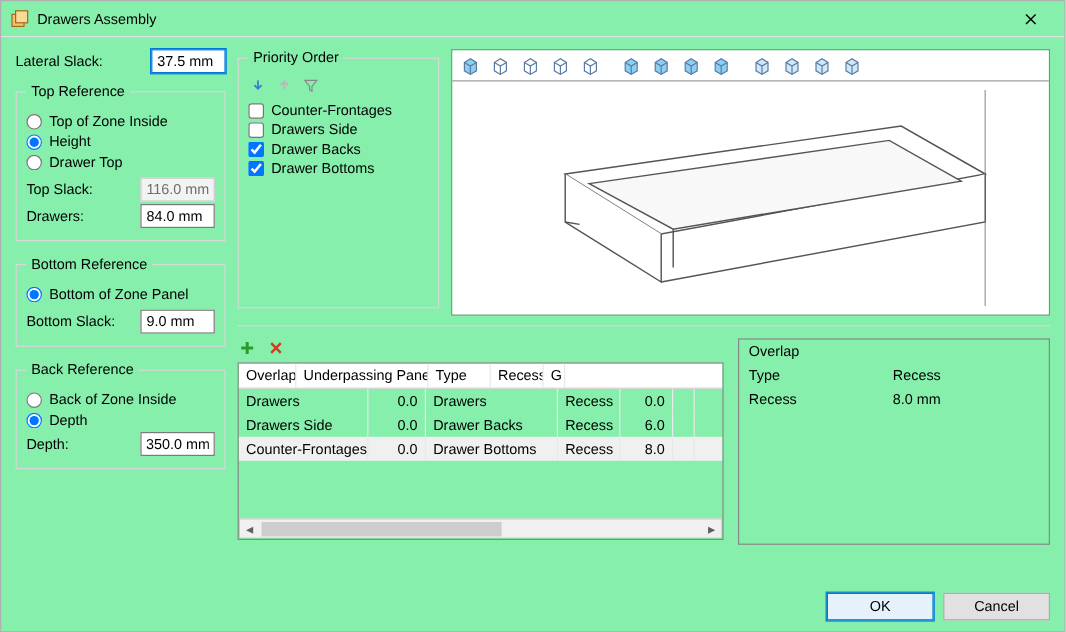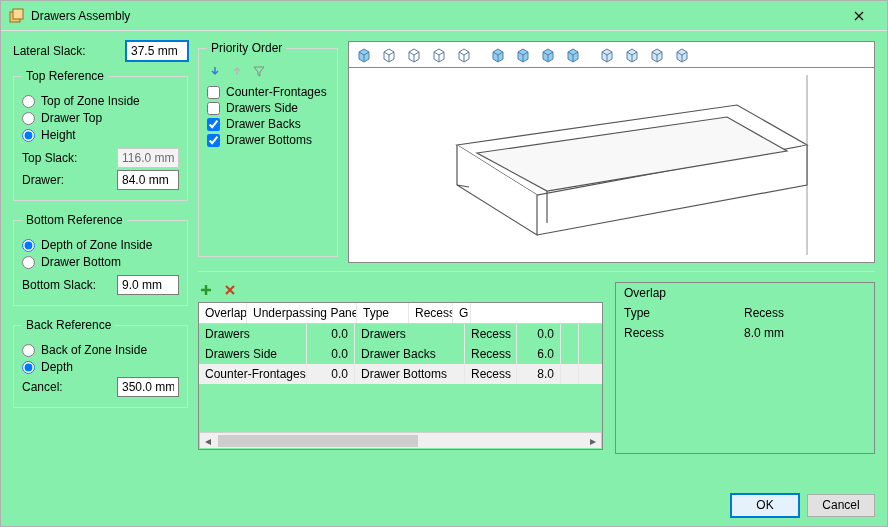--- a/index.html
+++ b/index.html
@@ -15,21 +15,21 @@
   .row label { flex: 1; }
   input[type=text] { width: 62px; height: 20px; border: 1px solid #7a7a7a; padding: 1px 4px; text-align: left; font-size: 12px; }
   input[type=text].active { border: 1px solid #0078d7; outline: 1px solid #0078d7; }
   input[type=text]:disabled { background: #f3f3f3; color: #6d6d6d; border-color: #cccccc; }
   fieldset { border: 1px solid #d8d8d8; padding: 8px 8px 8px 8px; margin: 0 0 6px 0; }
   legend { padding: 0 4px; color: #000; font-size: 12px; }
   .radio-row { display: flex; align-items: center; gap: 6px; margin: 3px 0; }
   .radio-row input { margin: 0; }
   .right-col { flex: 1; display: flex; flex-direction: column; gap: 8px; }
   .top-row { display: flex; gap: 10px; height: 222px; }
-  .priority { width: 140px; }
+  .priority { width: 168px; }
   .toolbar-btns { display: flex; gap: 6px; margin-bottom: 6px; align-items: center; }
   .tbtn { width: 16px; height: 16px; display:flex; align-items:center; justify-content:center; }
   .priority-list { border: 0; }
   .prio-item { display: flex; align-items: center; gap: 6px; margin: 2px 0; }
   .prio-item input { margin:0; }
   .preview { flex: 1; border: 1px solid #888; display: flex; flex-direction: column; }
   .preview-toolbar { height: 26px; border-bottom: 1px solid #888; display: flex; align-items: center; gap: 3px; padding: 0 4px; background: #fff; }
   .cube-icon { width: 22px; height: 22px; display:flex; align-items:center; justify-content:center; }
   .cube-gap { width: 6px; }
   .preview-canvas { flex: 1; background: #fff; display:flex; align-items:center; justify-content:center; }
@@ -48,21 +48,21 @@
   .col-re { width: 44px; text-align: right; }
   .col-g  { width: 18px; }
   .hscroll { position: absolute; left:1px; right:1px; bottom:1px; height: 16px; border-top: 1px solid #d0d0d0; background: #f0f0f0; display:flex; align-items:center; }
   .hscroll .arrow { width:16px; height:14px; display:flex; align-items:center; justify-content:center; color:#606060; }
   .hscroll .thumb { width: 200px; height: 12px; background: #cdcdcd; margin-left: 2px; }
   .detail-table { width: 260px; border: 1px solid #888888; height: 172px; }
   .detail-row { display: flex; }
   .detail-row > div:first-child { width: 120px; padding: 3px 8px; }
   .detail-row > div:last-child { flex:1; padding: 3px 8px; }
   .footer { height: 42px; display: flex; align-items: center; justify-content: flex-end; gap: 8px; padding: 0 12px; }
-  button.dlg { width: 68px; height: 23px; border: 1px solid #adadad; background: #e1e1e1; }
+  button.dlg { width: 89px; height: 23px; border: 1px solid #adadad; background: #e1e1e1; }
   button.dlg.default { border: 1px solid #0078d7; outline: 1px solid #0078d7; background: #e5f1fb; }
 </style>
 </head>
 <body>
 
 <div class="window">
   <div class="titlebar">
     <span class="icon">
       <svg width="16" height="16" viewBox="0 0 16 16">
           <rect x="1" y="4" width="10" height="10" fill="#f2c46b" stroke="#a06a1a"></rect>
@@ -84,65 +84,61 @@
         <input type="text" class="active" value="37.5 mm" style="">
       </div>
 
       <fieldset>
         <legend>Top Reference</legend>
         <div class="radio-row">
             <input type="radio" name="tr" style="">
             <span>Top of Zone Inside</span>
           </div>
         <div class="radio-row">
+            <input type="radio" name="tr" checked="" style="">
+            <span>Height</span>
+          </div>
+        <div class="radio-row">
             <input type="radio" name="tr" style="">
             <span>Drawer Top</span>
-          </div>
-        <div class="radio-row">
-            <input type="radio" name="tr" checked="" style="">
-            <span>Height</span>
           </div>
         <div class="row" style="margin-top:6px">
             <label>Top Slack:</label>
             <input type="text" disabled="" value="116.0 mm" style="">
           </div>
         <div class="row">
-            <label>Drawer:</label>
+            <label>Drawers:</label>
             <input type="text" value="84.0 mm" style="">
           </div>
       </fieldset>
 
       <fieldset>
         <legend>Bottom Reference</legend>
         <div class="radio-row">
             <input type="radio" name="br" checked="" style="">
-            <span>Depth of Zone Inside</span>
-          </div>
-        <div class="radio-row">
-            <input type="radio" name="br" style="">
-            <span>Drawer Bottom</span>
+            <span>Bottom of Zone Panel</span>
           </div>
         <div class="row" style="margin-top:6px">
             <label>Bottom Slack:</label>
             <input type="text" value="9.0 mm" style="">
           </div>
       </fieldset>
 
       <fieldset>
         <legend>Back Reference</legend>
         <div class="radio-row">
             <input type="radio" name="kr" style="">
             <span>Back of Zone Inside</span>
           </div>
         <div class="radio-row">
             <input type="radio" name="kr" checked="" style="">
             <span>Depth</span>
           </div>
         <div class="row">
-            <label>Cancel:</label>
+            <label>Depth:</label>
             <input type="text" value="350.0 mm" style="">
           </div>
       </fieldset>
     </div>
 
     <div class="right-col">
       <div class="top-row">
         <fieldset class="priority">
           <legend>Priority Order</legend>
           <div class="toolbar-btns">

